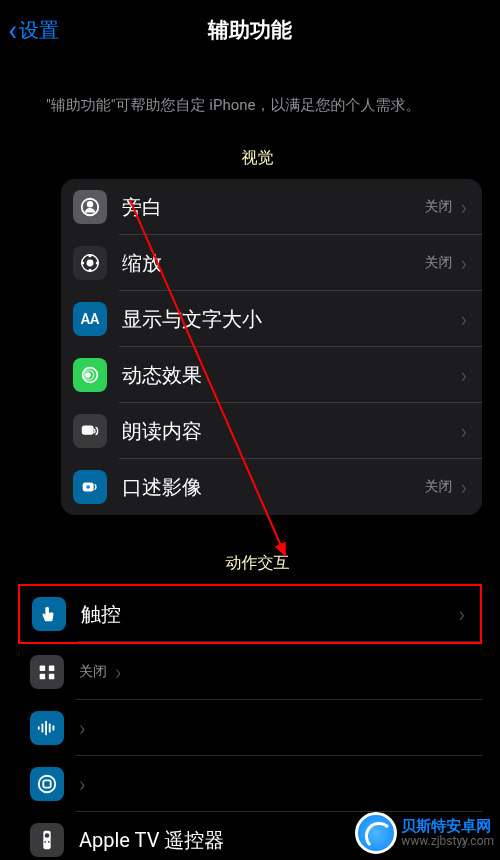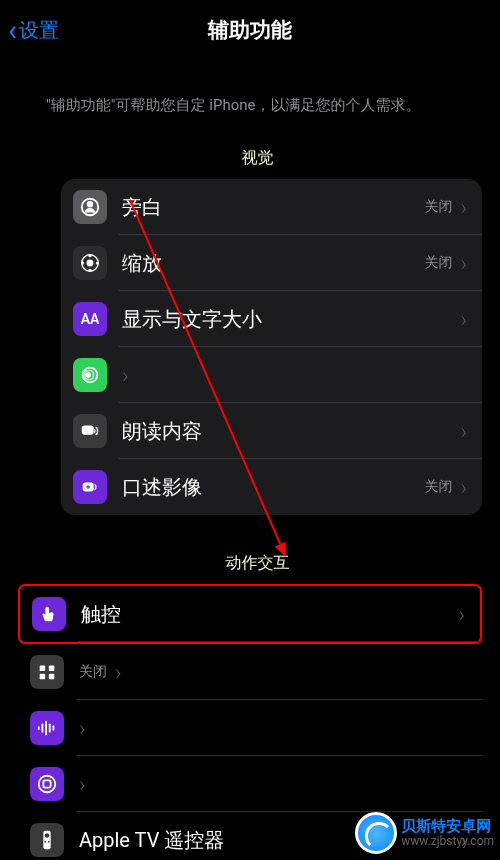--- a/index.html
+++ b/index.html
@@ -117,21 +117,21 @@
       font-size: 14px;
       margin-right: 8px;
     }
     .chevron {
       color: #5a5a5e;
       font-size: 22px;
       font-weight: 300;
     }
     .highlight-box {
       border: 2px solid #ff0000;
-      border-radius: 7px;
+      border-radius: 0;
     }
     .arrow-svg {
       position: absolute;
       top: 195px;
       left: 125px;
       pointer-events: none;
       z-index: 100;
     }
     .watermark {
       position: absolute;
@@ -173,21 +173,21 @@
       font-weight: bold;
       color: #0a84ff;
     }
     .wm-url {
       font-size: 12px;
       color: #666;
     }
     
     .bg-gray { background: #5a5a5e; }
     .bg-darkgray { background: #3a3a3c; }
-    .bg-blue { background: #6d28d9; }
+    .bg-blue { background: #0369a1; }
     .bg-green { background: #30d158; }
     .bg-black { background: #2c2c2e; }
     .icon-svg { width: 22px; height: 22px; }
   </style>
 </head>
 <body>
 
 <div class="header">
   <div class="back-btn">
     <span class="back-chevron">‹</span>
@@ -240,20 +240,21 @@
     </div>
 
     <div class="row">
       <div class="icon-box bg-green">
         <svg class="icon-svg" viewBox="0 0 24 24" fill="none" stroke="#fff" stroke-width="2">
             <circle cx="12" cy="12" r="8"></circle>
             <circle cx="11" cy="12" r="5" opacity="0.6"></circle>
             <circle cx="10" cy="12" r="2" fill="#fff"></circle>
           </svg>
       </div>
+      <div class="row-label">动态效果</div>
       <div class="chevron">›</div>
     </div>
 
     <div class="row">
       <div class="icon-box bg-darkgray">
         <svg class="icon-svg" viewBox="0 0 24 24" fill="#fff">
             <rect x="3" y="6" width="13" height="10" rx="3"></rect>
             <path d="M16 10c2 0 2 4 0 4" stroke="#fff" fill="none" stroke-width="1.5"></path>
             <path d="M18 8c3 0 3 8 0 8" stroke="#fff" fill="none" stroke-width="1.5"></path>
           </svg>

